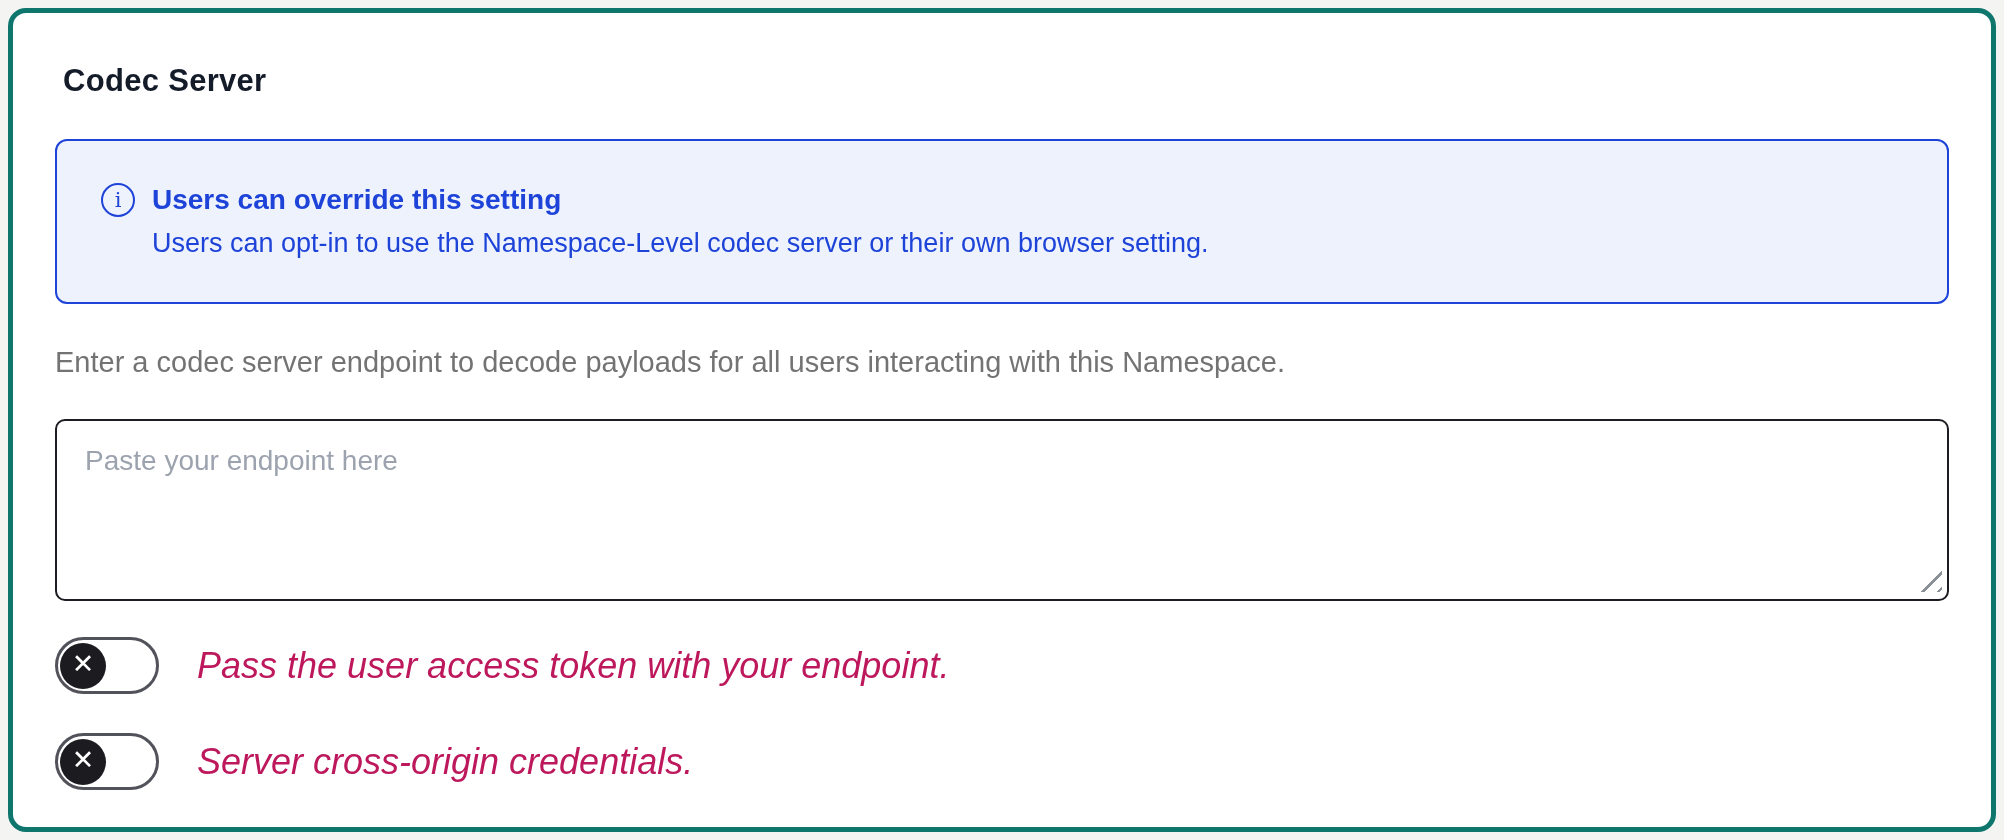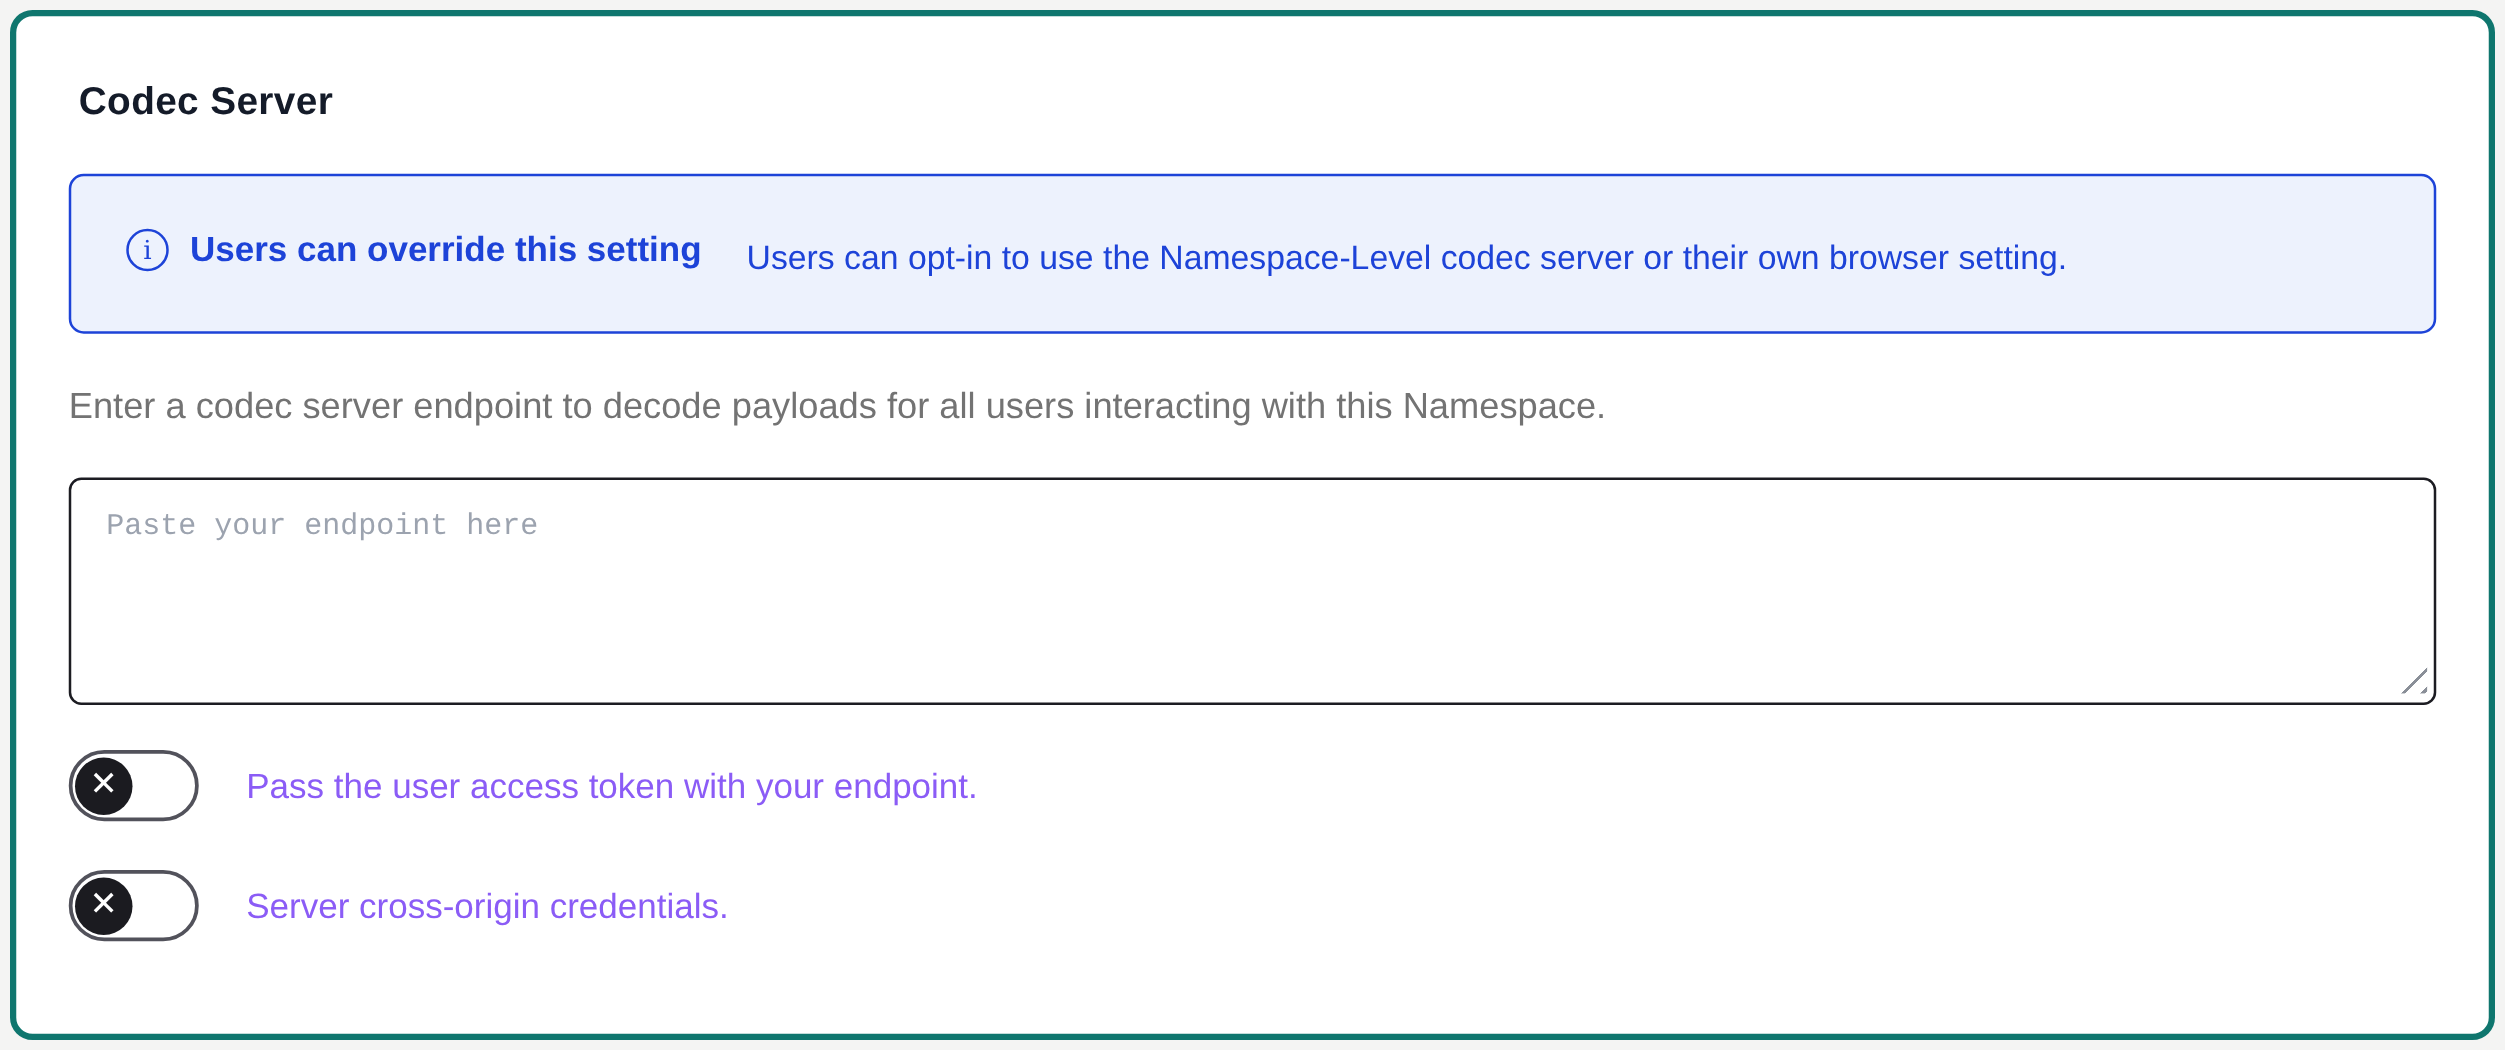--- a/index.html
+++ b/index.html
@@ -45,21 +45,21 @@
     border-radius: 50%;
     color: #1d43d8;
     display: flex;
     align-items: center;
     justify-content: center;
     font-family: "DejaVu Serif", serif;
     font-size: 21px;
     line-height: 1;
     margin-top: 2px;
   }
-  .banner-text { display: flex; flex-direction: row; gap: 36px; }
+  .banner-text { display: flex; flex-direction: column; }
   .banner-title {
     font-size: 28px;
     font-weight: bold;
     color: #1d43d8;
     line-height: 37px;
   }
   .banner-body {
     font-size: 27px;
     color: #1d43d8;
     line-height: 37px;
@@ -72,22 +72,22 @@
   }
   .textarea-wrap { position: relative; margin-bottom: 36px; }
   .endpoint-textarea {
     display: block;
     width: 100%;
     height: 182px;
     background: #ffffff;
     border: 2.5px solid #1c1c22;
     border-radius: 10px;
     padding: 24px 28px;
-    font-family: Liberation Mono, monospace;
-    font-size: 24px;
+    font-family: Liberation Sans, sans-serif;
+    font-size: 28px;
     color: #ec4899;
     resize: none;
     outline: none;
   }
   .endpoint-textarea::placeholder { color: #9ca3af; }
   .resize-handle {
     position: absolute;
     right: 7px;
     bottom: 9px;
     width: 22px;
@@ -129,21 +129,21 @@
     align-items: center;
     justify-content: center;
   }
   .toggle-knob-glyph {
     color: #ffffff;
     font-size: 27px;
     line-height: 1;
     font-weight: normal;
     transform: translateY(-1px);
   }
-  .toggle-label { font-size: 28px; color: #8b5cf6; }
+  .toggle-label { font-size: 36px; color: #be185d; font-style: italic; }
 </style>
 </head>
 <body>
 
 <div class="card">
 
   <h1 class="page-title">Codec Server</h1>
 
   <div class="banner">
     <span class="info-icon">i</span>

